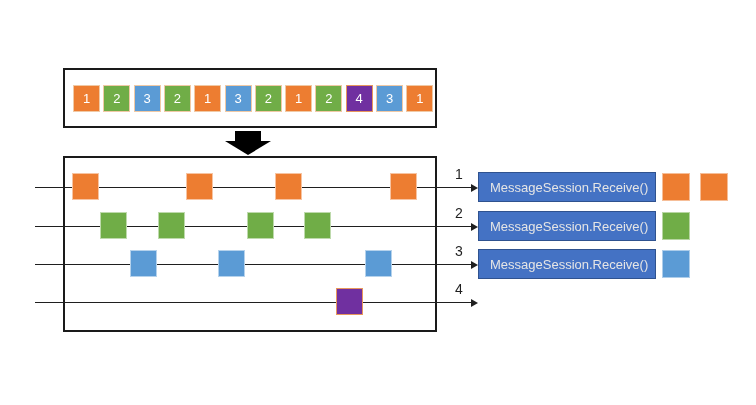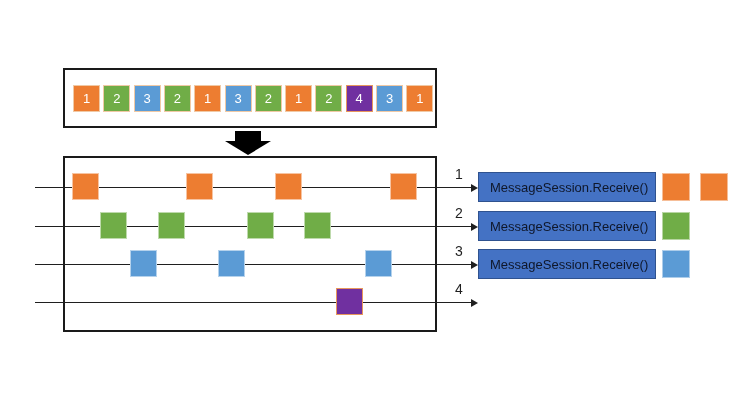--- a/index.html
+++ b/index.html
@@ -83,21 +83,21 @@
 
   
   .receive-box {
     position: absolute;
     box-sizing: border-box;
     background: #4472C4;
     border: 1px solid #2f528f;
     display: flex;
     align-items: center;
     padding-left: 11px;
-    color: #0f172a;
+    color: #e5e5e5;
     font-size: 13px;
     font-family: "Liberation Sans", sans-serif;
     white-space: nowrap;
   }
 
   .out-square {
     position: absolute;
     box-sizing: border-box;
     border: 1px solid rgba(255,255,255,0.5);
   }

